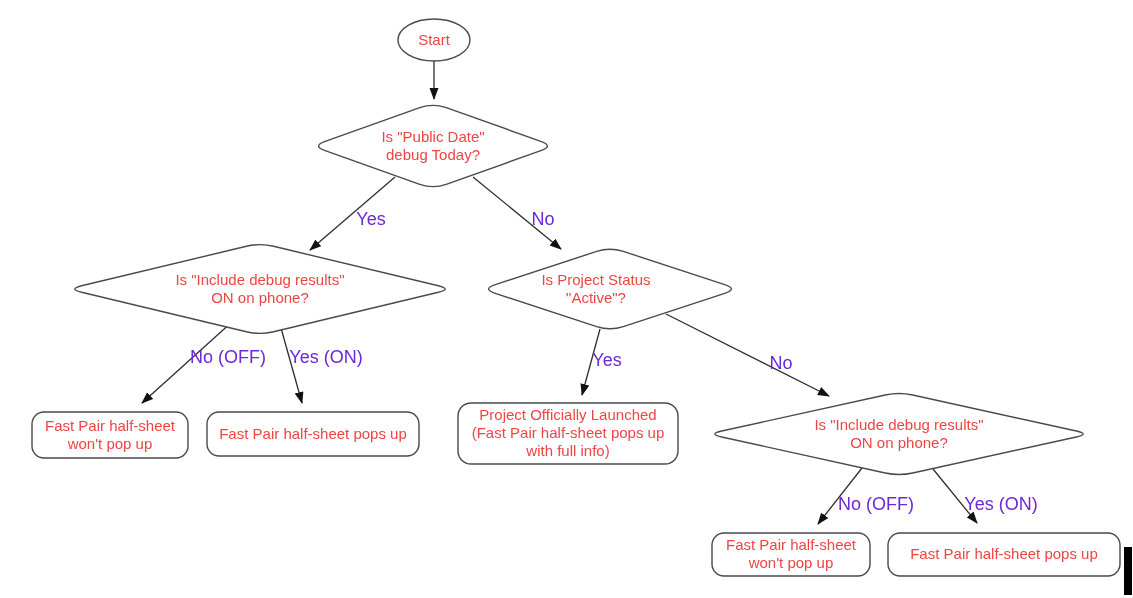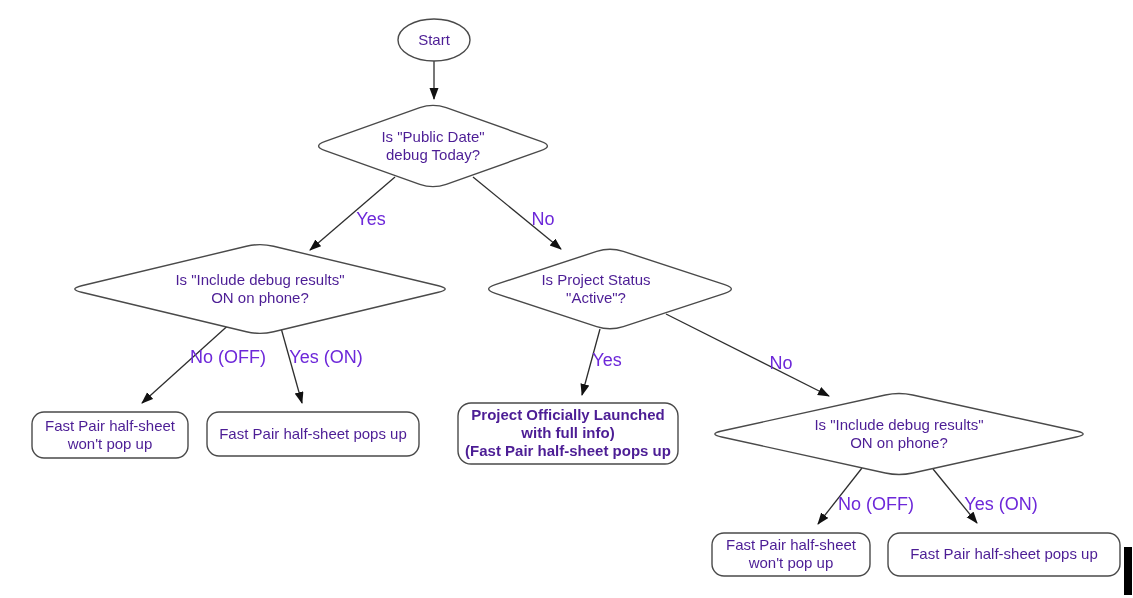--- a/index.html
+++ b/index.html
@@ -19,21 +19,21 @@
     position: absolute;
     left: 0;
     top: 0;
   }
   .lbl {
     position: absolute;
     transform: translate(-50%, -50%);
     text-align: center;
     font-size: 15px;
     line-height: 18px;
-    color: #4c1d95;
+    color: #ef4444;
     white-space: nowrap;
   }
   .lbl span { display: block; }
   .edge-lbl {
     position: absolute;
     transform: translate(-50%, -50%);
     font-size: 18px;
     color: #6d28d9;
     white-space: nowrap;
   }
@@ -118,24 +118,24 @@
 
   <div class="lbl" style="left:110px; top:435px;">
     <span>Fast Pair half-sheet</span>
     <span>won't pop up</span>
   </div>
 
   <div class="lbl" style="left:313px; top:434px;">
     <span>Fast Pair half-sheet pops up</span>
   </div>
 
-  <div class="lbl" style="left:568px; top:433px;font-weight:bold;">
+  <div class="lbl" style="left:568px; top:433px;">
     <span>Project Officially Launched</span>
+    <span>(Fast Pair half-sheet pops up</span>
     <span>with full info)</span>
-    <span>(Fast Pair half-sheet pops up</span>
   </div>
 
   <div class="lbl" style="left:791px; top:554px;">
     <span>Fast Pair half-sheet</span>
     <span>won't pop up</span>
   </div>
 
   <div class="lbl" style="left:1004px; top:554px;">
     <span>Fast Pair half-sheet pops up</span>
   </div>

